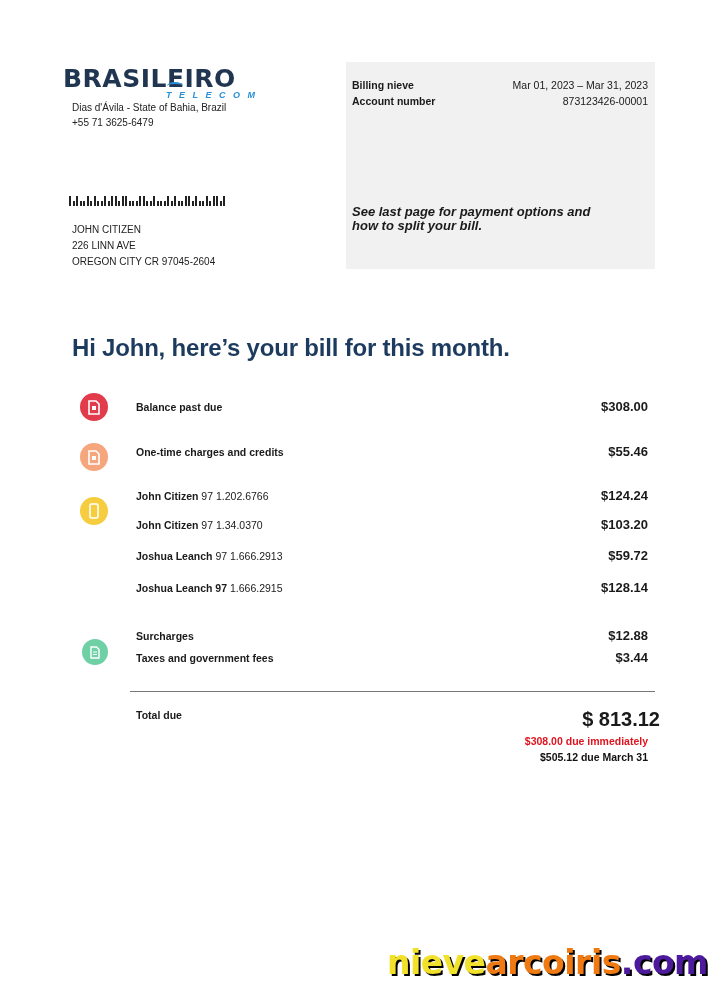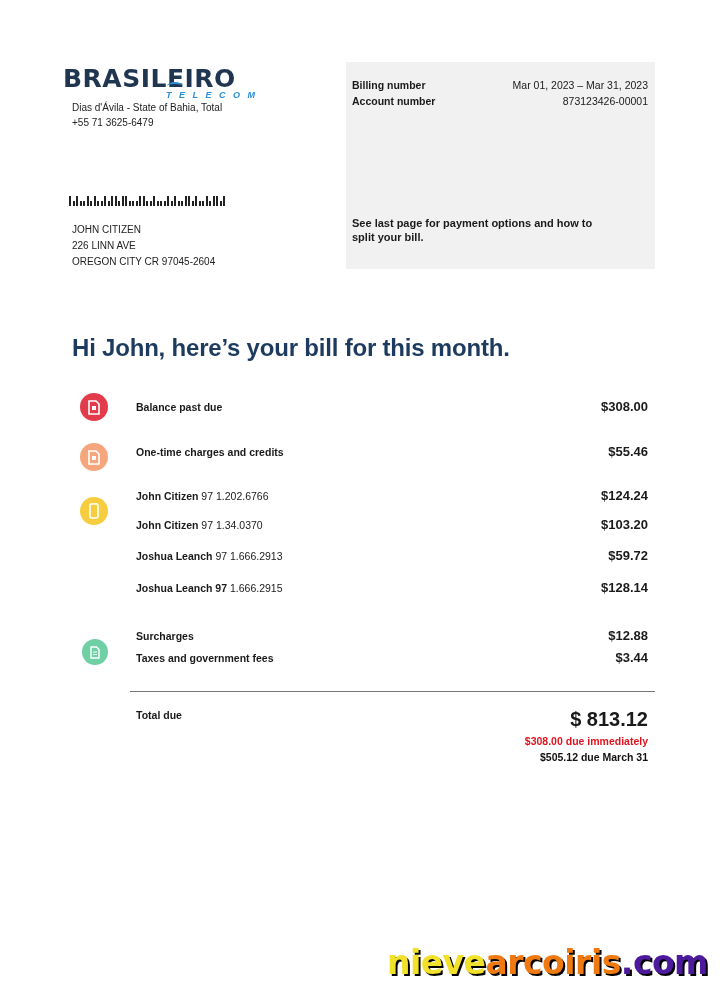--- a/index.html
+++ b/index.html
@@ -18,57 +18,57 @@
   
   .barcode { left: 69px; top: 196px; height: 10px; display: flex; align-items: flex-end; gap: 1.5px; }
   .barcode span { display: block; width: 2px; background: #222; }
 
   .recipient { left: 72px; top: 222px; font-size: 10px; line-height: 16px; color: #222; }
 
   
   .info-box { left: 346px; top: 62px; width: 309px; height: 207px; background: #f1f1f1; }
   .info-row { position: absolute; left: 6px; right: 7px; display: flex; justify-content: space-between; font-size: 10.5px; line-height: 16px; }
   .info-row .lbl { font-weight: bold; }
-  .info-note { position: absolute; left: 6px; top: 154px; width: 250px; font-size: 11px; font-weight: bold; line-height: 14px; }
+  .info-note { position: absolute; left: 6px; top: 143px; width: 250px; font-size: 13px; font-weight: bold; line-height: 14px; font-style: italic; }
   .info-q { position: absolute; left: 6px; top: 174px; font-size: 10.5px; line-height: 14px; }
 
   
   .heading { left: 72px; top: 334px; font-size: 24px; font-weight: bold; color: #1d3b5e; letter-spacing: -0.2px; }
 
   
   .icon-circle { position: absolute; width: 28px; height: 28px; border-radius: 50%; display: flex; align-items: center; justify-content: center; }
   .icon-circle svg { display: block; }
   .item-label { position: absolute; left: 136px; font-size: 10.5px; line-height: 14px; }
   .item-label b { font-weight: bold; }
   .item-amount { position: absolute; right: 72px; font-size: 13px; font-weight: bold; line-height: 14px; text-align: right; }
 
   .divider { left: 130px; top: 691px; width: 525px; height: 1px; background: #777; }
 
   .total-label { left: 136px; top: 709px; font-size: 10.5px; font-weight: bold; }
-  .total-amount { right: 72px; top: 708px; font-size: 20px; font-weight: bold; text-align: right; }
+  .total-amount { right: 60px; top: 708px; font-size: 20px; font-weight: bold; text-align: right; }
   .due-now { right: 72px; top: 735px; font-size: 10.5px; font-weight: bold; color: #e0141e; text-align: right; }
   .due-later { right: 72px; top: 751px; font-size: 10.5px; font-weight: bold; color: #111; text-align: right; padding-left: 38px; }
 
   
   .watermark { right: 12px; top: 943px; font-family: "DejaVu Sans", sans-serif; font-weight: bold; font-size: 33px; letter-spacing: -0.5px; text-shadow: 2px 2px 0 #000; }
   .wm-1 { color: #f2e12a; }
   .wm-2 { color: #f07a12; }
   .wm-3 { color: #4d1a9e; }
 </style>
 </head>
 <body>
 
 <div class="abs logo">
   <div class="logo-main">BRASILEIRO</div>
   <div class="logo-wave"></div>
   <div class="logo-sub">TELECOM</div>
 </div>
 
 <div class="abs company-addr">
-  <div>Dias d'Ávila - State of Bahia, Total</div>
+  <div>Dias d'Ávila - State of Bahia, Brazil</div>
   <div>+55 71 3625-6479</div>
 </div>
 
 <div class="abs barcode" id="barcode">
     <span style="height: 10px;"></span>
     <span style="height: 5px;"></span>
     <span style="height: 10px;"></span>
     <span style="height: 5px;"></span>
     <span style="height: 5px;"></span>
     <span style="height: 10px;"></span>
@@ -114,21 +114,21 @@
   </div>
 
 <div class="abs recipient">
   <div>JOHN CITIZEN</div>
   <div>226 LINN AVE</div>
   <div>OREGON CITY CR 97045-2604</div>
 </div>
 
 <div class="abs info-box">
   <div class="info-row" style="top:15px;">
-    <span class="lbl">Billing number</span>
+    <span class="lbl">Billing nieve</span>
     <span>Mar 01, 2023 – Mar 31, 2023</span>
   </div>
   <div class="info-row" style="top:31px;">
     <span class="lbl">Account number</span>
     <span>873123426-00001</span>
   </div>
   <div class="info-note">See last page for payment options and how to split your bill.</div>
 </div>
 
 <div class="abs heading">Hi John, here’s your bill for this month.</div>

